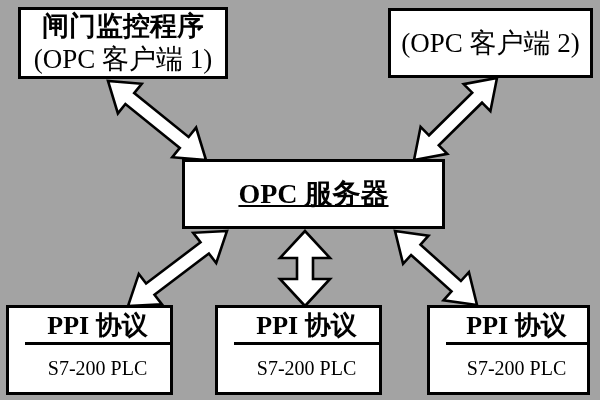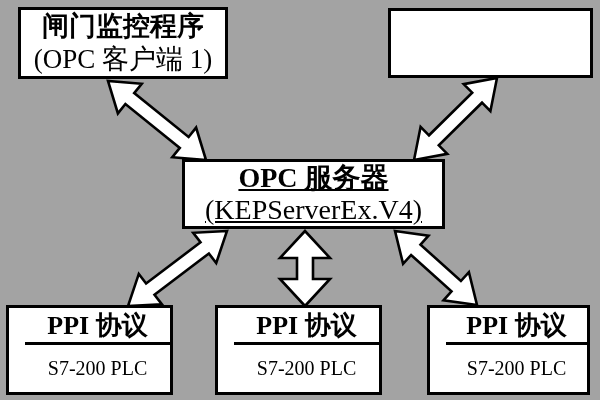--- a/index.html
+++ b/index.html
@@ -37,25 +37,25 @@
       <polygon points="305.0,231.0 280.0,258.0 297.0,258.0 297.0,279.0 280.0,279.0 305.0,306.0 330.0,279.0 313.0,279.0 313.0,258.0 330.0,258.0" class="arrow"></polygon>
       <polygon points="395.0,231.0 403.1,263.9 411.1,255.0 451.5,291.4 443.5,300.3 477.0,305.0 468.9,272.1 460.9,281.0 420.5,244.6 428.5,235.7" class="arrow"></polygon>
     </svg>
 
   <div class="box" style="left:18px;top:7px;width:210px;height:72px;">
     <div class="line zh-bold">闸门监控程序</div>
     <div class="line">(OPC 客户端 1)</div>
   </div>
 
   <div class="box" style="left:388px;top:8px;width:205px;height:70px;">
+    <div class="line">(OPC 客户端 2)</div>
   </div>
 
   <div class="box server" style="left:182px;top:159px;width:263px;height:70px;">
     <div class="line zh-bold">OPC 服务器</div>
-    <div class="line">(KEPServerEx.V4)</div>
   </div>
 
   <div class="box plc" style="left:6px;top:305px;width:167px;height:90px;">
     <div class="cell proto">PPI 协议</div>
     <div class="cell dev">S7-200 PLC</div>
   </div>
 
   <div class="box plc" style="left:215px;top:305px;width:167px;height:90px;">
     <div class="cell proto">PPI 协议</div>
     <div class="cell dev">S7-200 PLC</div>

